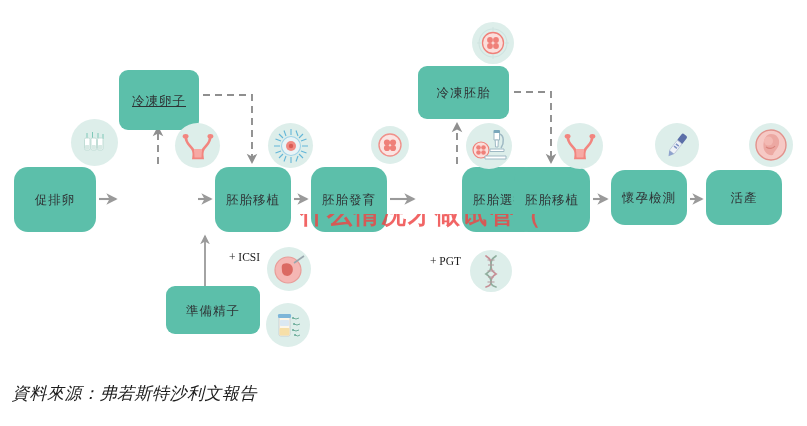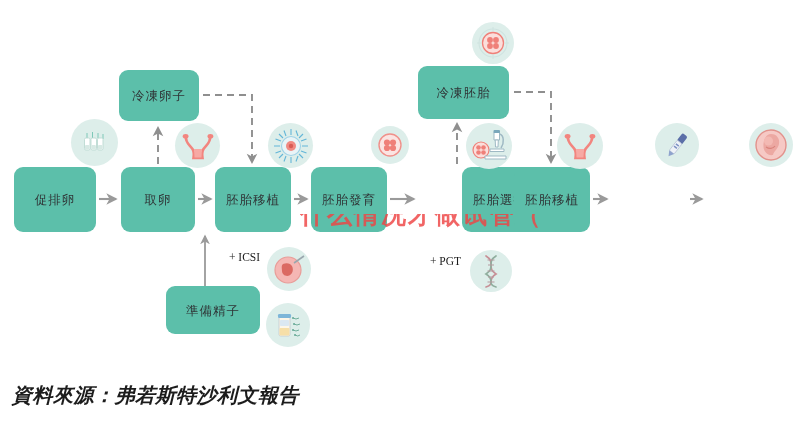--- a/index.html
+++ b/index.html
@@ -10,21 +10,21 @@
     font-family:"Liberation Sans","DejaVu Sans",sans-serif;
     overflow:hidden;
     position:relative;
   }
   #stage{position:relative;width:807px;height:426px;}
 
   
   .box{
     position:absolute;
     background:#5cbfaa;
-    border-radius:9px;
+    border-radius:14px;
     color:#2f3436;
     display:flex;align-items:center;justify-content:center;
     font-size:12.5px;
     letter-spacing:1px;
     font-family:"DejaVu Sans","Liberation Sans",sans-serif;
     z-index:4;
     box-sizing:border-box;
     text-align:center;
     line-height:1.2;
   }
@@ -76,22 +76,22 @@
     letter-spacing:2px;
     white-space:nowrap;
   }
 
   
   #source{
     position:absolute;
     left:12px;top:382px;
     font-family:"Liberation Serif","DejaVu Serif",serif;
     font-style:italic;
-    font-weight:bold;
-    font-size:20px;
+    font-weight:normal;
+    font-size:17px;
     color:#1c1c1c;
     letter-spacing:.5px;
     z-index:9;
     white-space:nowrap;
   }
 </style>
 </head>
 <body>
 
 <div id="stage">
@@ -132,33 +132,34 @@
       <line x1="457" y1="164" x2="457" y2="124"></line>
     </g>
 
     <g stroke="#8f8f8f" stroke-width="1.9" fill="none" stroke-dasharray="7 5" marker-end="url(#ahd)">
       <path d="M502,92 L551,92 L551,162"></path>
     </g>
   </svg>
 
   <div class="box" style="left:14px;top:167px;width:82px;height:65px;">促排卵</div>
 
-  <div class="box" style="left:121px;top:167px;width:74px;height:65px;">取卵</div>
 
   <div class="box" style="left:215px;top:167px;width:76px;height:65px;">胚胎移植</div>
 
   <div class="box" style="left:311px;top:167px;width:76px;height:65px;">胚胎發育</div>
 
   <div class="box" style="left:419px;top:167px;width:76px;height:65px;margin-left:43px;">胚胎選擇</div>
 
   <div class="box" style="left:514px;top:167px;width:76px;height:65px;">胚胎移植</div>
 
-
-
-  <div class="box sub" style="left:119px;top:70px;width:80px;height:51px;">冷凍卵子</div>
+  <div class="box" style="left:611px;top:170px;width:76px;height:55px;">懷孕檢測</div>
+
+  <div class="box" style="left:706px;top:170px;width:76px;height:55px;">活產</div>
+
+  <div class="box sub" style="left:119px;top:70px;width:80px;height:60px;text-decoration:underline;">冷凍卵子</div>
 
   <div class="box sub" style="left:418px;top:66px;width:91px;height:53px;">冷凍胚胎</div>
 
   <div class="box sub" style="left:166px;top:286px;width:94px;height:48px;">準備精子</div>
 
   <div class="note" style="left:229px;top:238px;">+ ICSI</div>
   <div class="note" style="left:430px;top:242px;">+ PGT</div>
 
   <div class="icon" style="left:71px;top:119px;width:47px;height:47px;">
     <svg width="34" height="34" viewBox="0 0 34 34">

